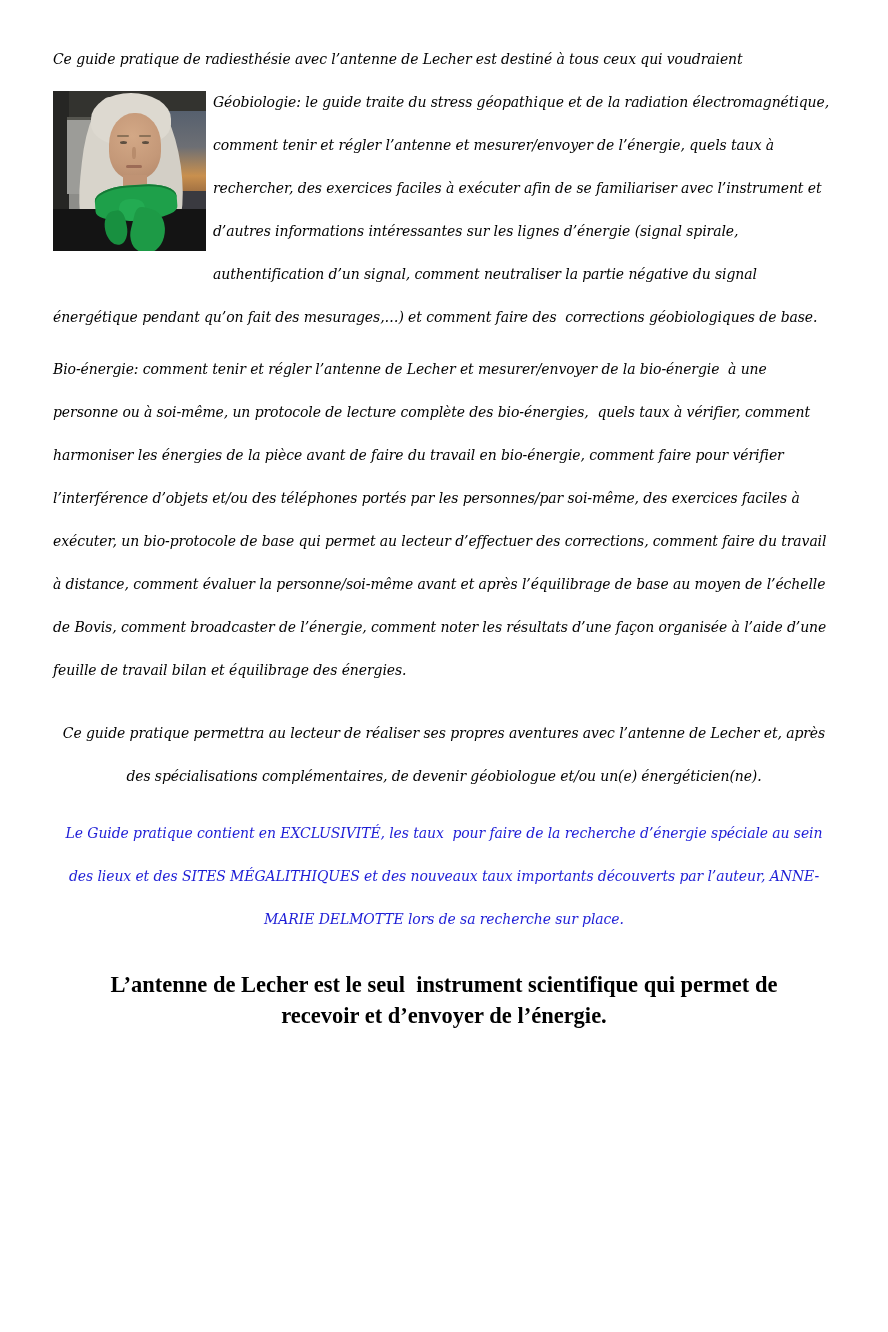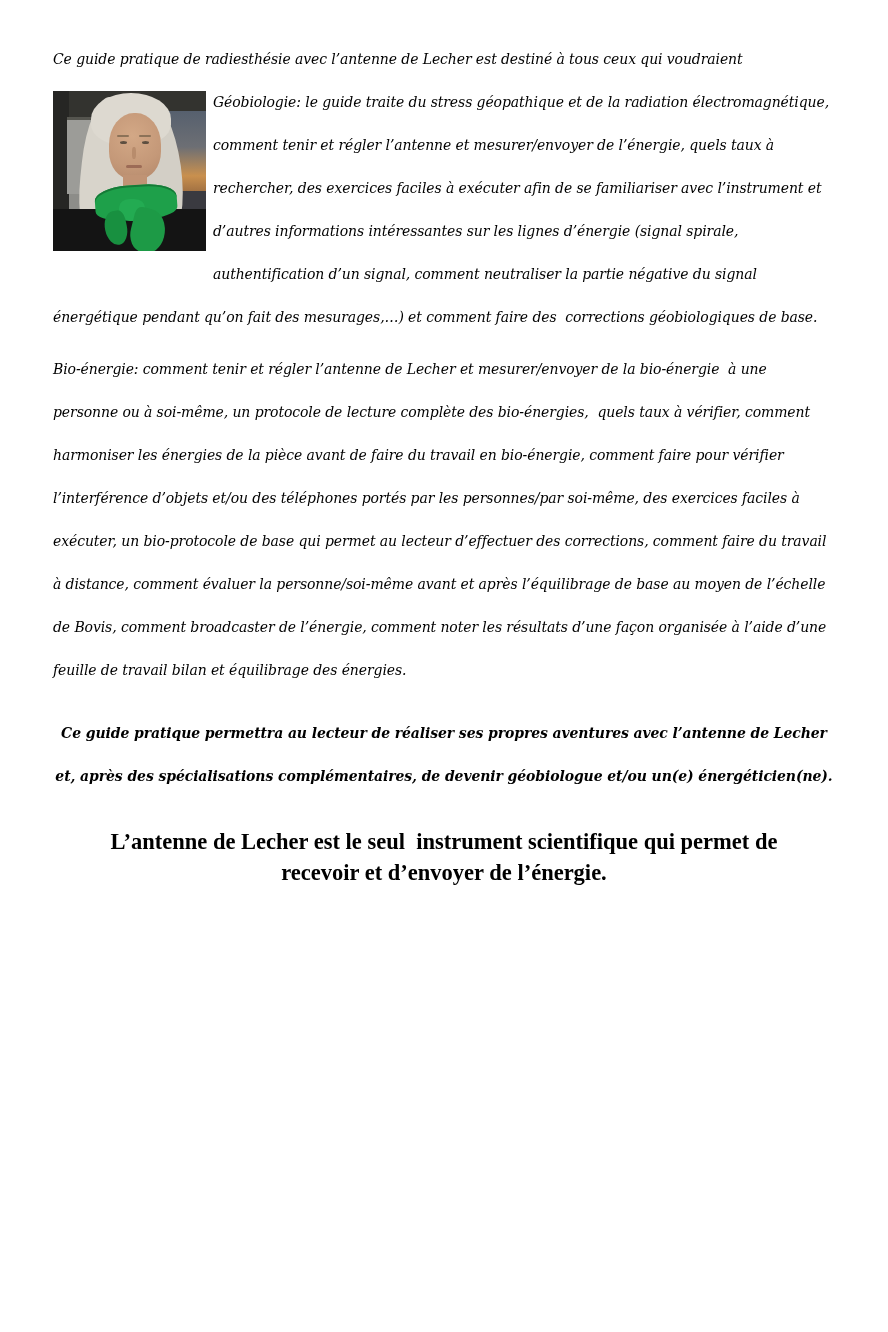--- a/index.html
+++ b/index.html
@@ -8,21 +8,21 @@
     font-family:"DejaVu Serif", serif;color:#000;
   }
   .page{padding:38px 53px 0 53px;box-sizing:border-box;width:888px;height:1332px;position:relative;}
 
   
   .script{
     font-style:italic;font-size:14px;line-height:43px;letter-spacing:-0.1px;
     margin:0 0 9px 0;white-space:pre-wrap;
   }
   .first-line{margin-bottom:0;}
-  .centered{text-align:center;font-weight:bold;}
+  .centered{text-align:center;}
   .blue{color:#1d1dd6;margin-top:14px;}
   .conclusion{margin-top:20px;}
 
   
   .photo{
     float:left;width:153px;height:160px;margin:10px 7px 6px 0;
     position:relative;overflow:hidden;background:#8d8d89;
   }
   .photo *{position:absolute;}
   .ph-topband{left:0;top:0;width:100%;height:26px;background:#33332f;}
@@ -87,16 +87,17 @@
       <div class="ph-scarf-tail"></div>
       <div class="ph-scarf-tail2"></div>
     </div>
 
     <p class="script">Géobiologie: le guide traite du stress géopathique et de la radiation électromagnétique, comment tenir et régler l’antenne et mesurer/envoyer de l’énergie, quels taux à rechercher, des exercices faciles à exécuter afin de se familiariser avec l’instrument et d’autres informations intéressantes sur les lignes d’énergie (signal spirale, authentification d’un signal, comment neutraliser la partie négative du signal énergétique pendant qu’on fait des mesurages,…) et comment faire des  corrections géobiologiques de base.</p>
     <p class="script">Bio-énergie: comment tenir et régler l’antenne de Lecher et mesurer/envoyer de la bio-énergie  à une personne ou à soi-même, un protocole de lecture complète des bio-énergies,  quels taux à vérifier, comment harmoniser les énergies de la pièce avant de faire du travail en bio-énergie, comment faire pour vérifier l’interférence d’objets et/ou des téléphones portés par les personnes/par soi-même, des exercices faciles à exécuter, un bio-protocole de base qui permet au lecteur d’effectuer des corrections, comment faire du travail à distance, comment évaluer la personne/soi-même avant et après l’équilibrage de base au moyen de l’échelle de Bovis, comment broadcaster de l’énergie, comment noter les résultats d’une façon organisée à l’aide d’une feuille de travail bilan et équilibrage des énergies.</p>
   </div>
 
   <p class="script centered conclusion">Ce guide pratique permettra au lecteur de réaliser ses propres aventures avec l’antenne de Lecher et, après des spécialisations complémentaires, de devenir géobiologue et/ou un(e) énergéticien(ne).</p>
 
+  <p class="script centered blue">Le Guide pratique contient en EXCLUSIVITÉ, les taux  pour faire de la recherche d’énergie spéciale au sein des lieux et des SITES MÉGALITHIQUES et des nouveaux taux importants découverts par l’auteur, ANNE-MARIE DELMOTTE lors de sa recherche sur place.</p>
 
   <p class="statement">L’antenne de Lecher est le seul  instrument scientifique qui permet de recevoir et d’envoyer de l’énergie.</p>
 
 </div>
 
 </body></html>

